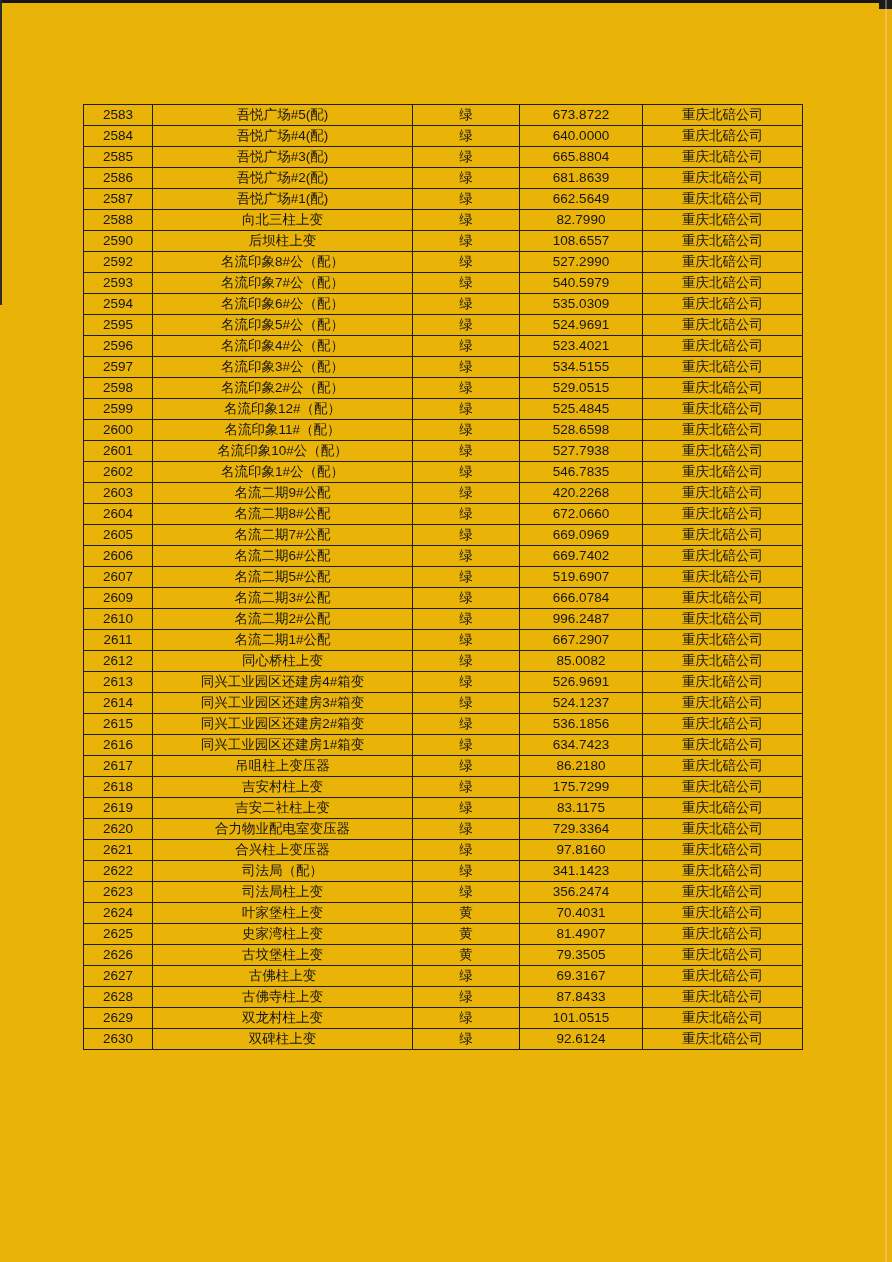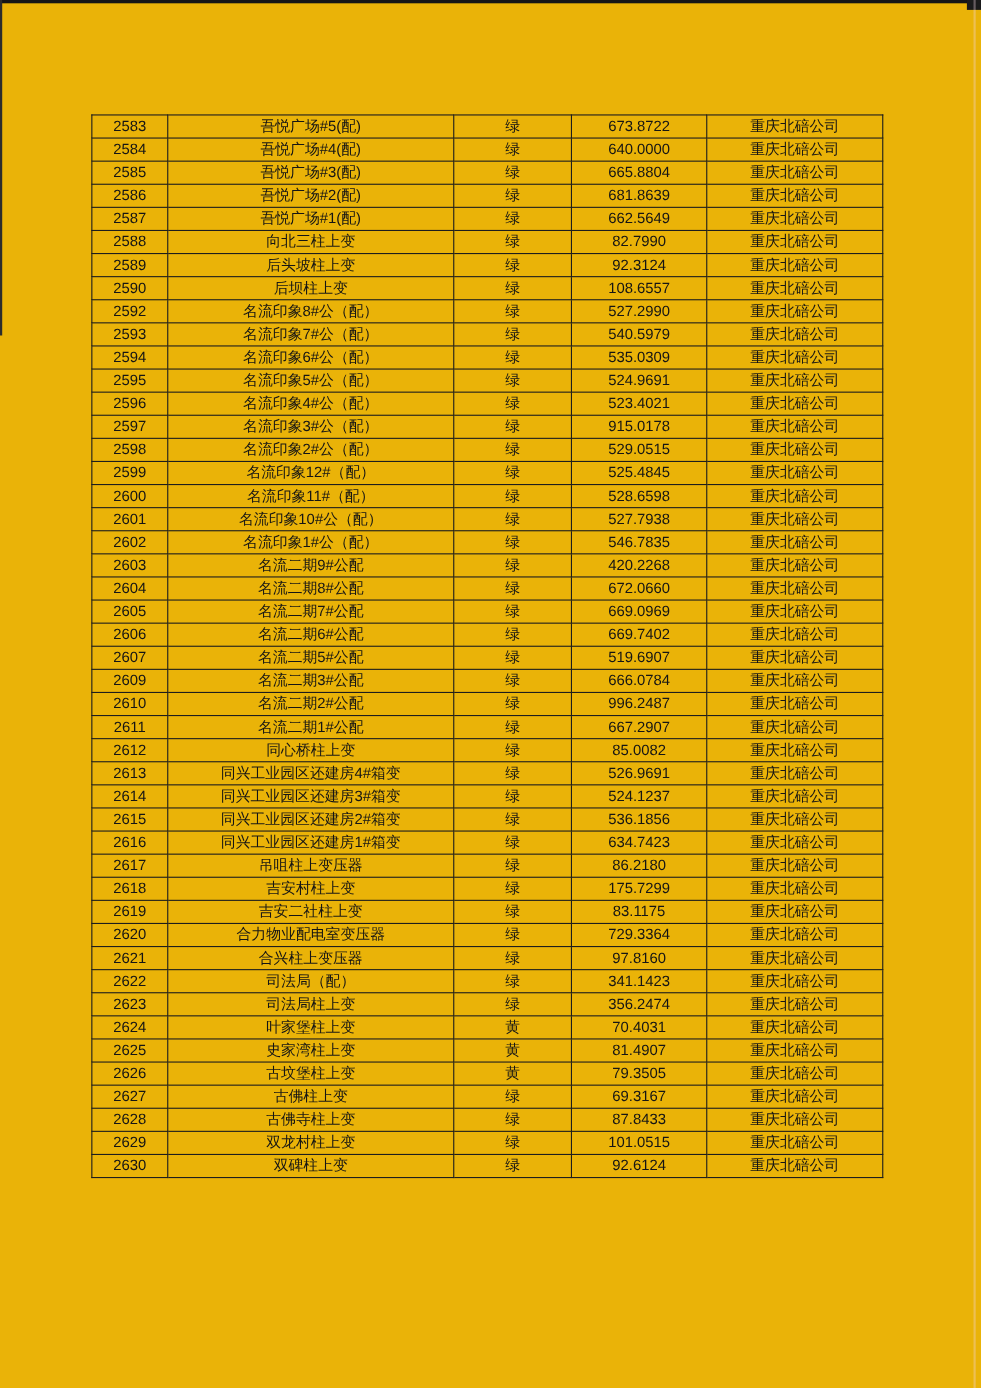--- a/index.html
+++ b/index.html
@@ -115,27 +115,20 @@
           <td>重庆北碚公司</td>
         </tr>
         <tr>
           <td>2588</td>
           <td>向北三柱上变</td>
           <td>绿</td>
           <td>82.7990</td>
           <td>重庆北碚公司</td>
         </tr>
         <tr>
-          <td>2589</td>
-          <td>后头坡柱上变</td>
-          <td>绿</td>
-          <td>92.3124</td>
-          <td>重庆北碚公司</td>
-        </tr>
-        <tr>
           <td>2590</td>
           <td>后坝柱上变</td>
           <td>绿</td>
           <td>108.6557</td>
           <td>重庆北碚公司</td>
         </tr>
         <tr>
           <td>2592</td>
           <td>名流印象8#公（配）</td>
           <td>绿</td>
@@ -167,21 +160,21 @@
           <td>2596</td>
           <td>名流印象4#公（配）</td>
           <td>绿</td>
           <td>523.4021</td>
           <td>重庆北碚公司</td>
         </tr>
         <tr>
           <td>2597</td>
           <td>名流印象3#公（配）</td>
           <td>绿</td>
-          <td>915.0178</td>
+          <td>534.5155</td>
           <td>重庆北碚公司</td>
         </tr>
         <tr>
           <td>2598</td>
           <td>名流印象2#公（配）</td>
           <td>绿</td>
           <td>529.0515</td>
           <td>重庆北碚公司</td>
         </tr>
         <tr>

